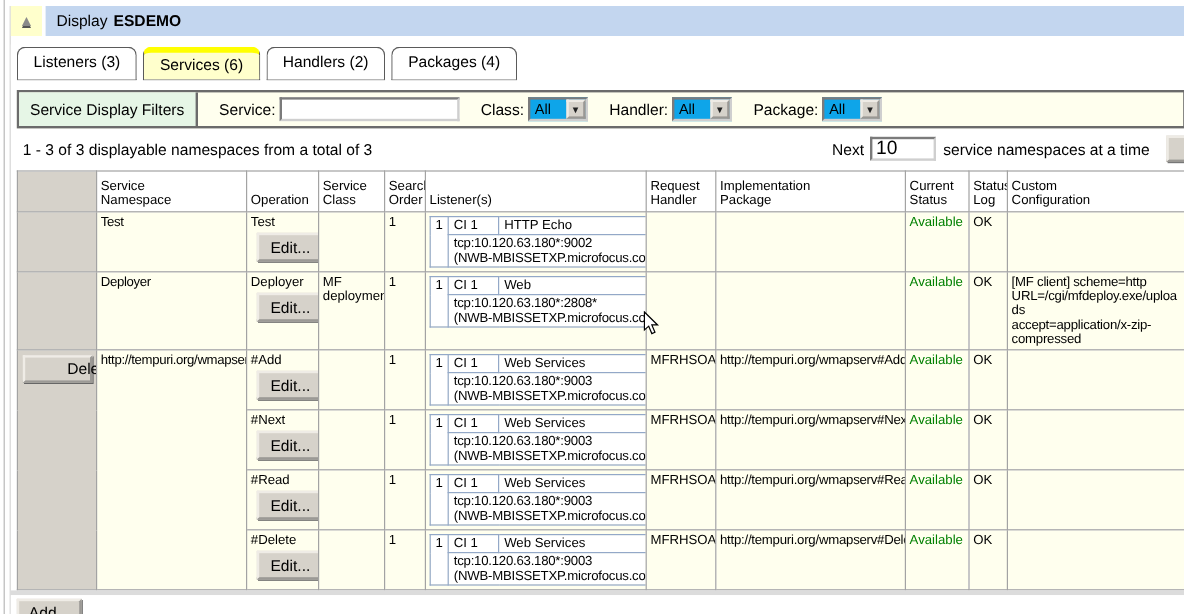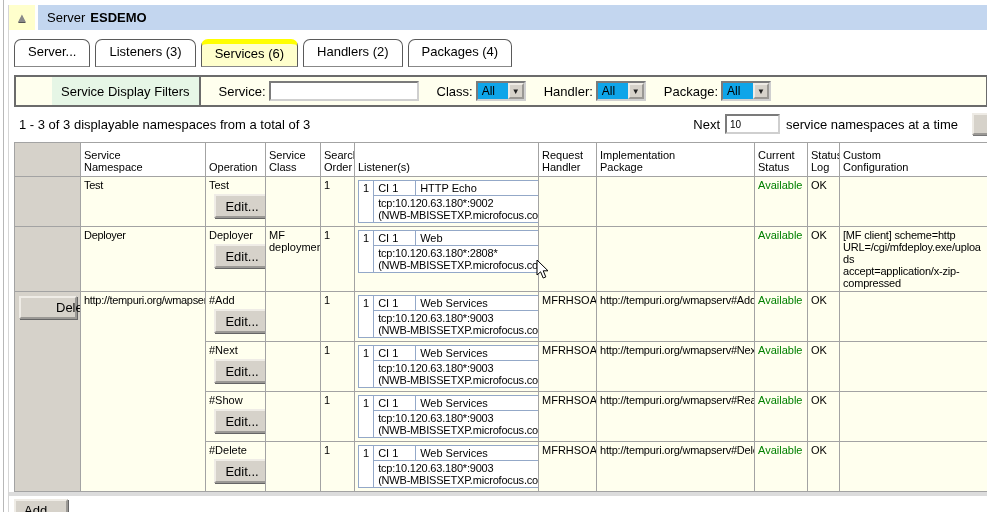--- a/index.html
+++ b/index.html
@@ -23,23 +23,23 @@
     background: #fff; }
   .tab { height: 28px; line-height: 24px; padding: 0 13px; background: #fff;
     border: 1px solid #5a5a5a; border-radius: 7px 7px 0 0; font-size: 13px;
     cursor: pointer; border-bottom: 1px solid #888; }
   .tab.active { background: #ffffcc; border-top: 5px solid #ffff00; line-height: 20px; }
 
   
   .filterbar { margin: 8px 2px 0 5px; border: 2px solid #6b6b6b; background: #ffffee;
     display: flex; align-items: center; height: 32px; padding-right: 8px; }
   .filter-title { background: #e6f6e6; border-right: 2px solid #6b6b6b; height: 100%;
-    display: flex; align-items: center; padding: 0 9px; font-size: 13px; margin-left: 36px; }
+    display: flex; align-items: center; padding: 0 9px; font-size: 13px; }
   .flabel { font-weight: normal; font-size: 13px; margin-left: 18px; margin-right: 3px; }
-  .tinput { border: 2px inset #cfcfcf; background: #fff; height: 20px; font-size: 10px;
+  .tinput { border: 2px inset #cfcfcf; background: #fff; height: 20px; font-size: 16px;
     font-family: "Liberation Sans", sans-serif; padding: 0 3px; }
   .svc-input { width: 150px; }
   .fselect { display: inline-flex; border: 2px inset #cfcfcf; background: #0ea5e9; height: 20px;
     align-items: center; cursor: default; }
   .fsel-text { font-size: 12px; padding: 0 4px; min-width: 30px; }
   .fsel-btn { width: 16px; height: 16px; background: #d6d2ca; border: 2px outset #eeebe5;
     font-size: 8px; color: #222; display: flex; align-items: center; justify-content: center; }
 
   
   .inforow { display: flex; align-items: center; height: 30px; margin: 2px 2px 0 5px;
@@ -96,27 +96,26 @@
 <body>
 
 <div class="page">
   <div class="page-inner">
 
     <div class="hdr">
       <div class="hdr-corner">
         <span class="tri-up">▲</span>
       </div>
       <div class="hdr-bar">
-        <span>Server</span>
+        <span>Display</span>
         <b>ESDEMO</b>
       </div>
     </div>
 
     <div class="tabs">
-        <div class="tab">Server...</div>
         <div class="tab">Listeners (3)</div>
         <div class="tab active">Services (6)</div>
         <div class="tab">Handlers (2)</div>
         <div class="tab">Packages (4)</div>
       </div>
 
     <div class="filterbar">
       <div class="filter-title">Service Display Filters</div>
       <span class="flabel">Service:</span>
       <input class="tinput svc-input" value="" style="">
@@ -307,21 +306,21 @@
       </table>
     </td>
     <td>MFRHSOAP</td>
     <td class="impl-cell">http://tempuri.org/wmapserv#Next</td>
     <td class="status-cell">Available</td>
     <td>OK</td>
     <td class="custom-cell"></td>
   </tr>
           <tr class="svc-row">
     <td class="op-cell">
-      <div class="op-name">#Show</div>
+      <div class="op-name">#Read</div>
       <button class="win-btn edit-btn">Edit...</button>
     </td>
     <td class="class-cell"></td>
     <td class="order-cell">1</td>
     <td class="listener-cell">
       <table class="ltab">
         <tbody>
           <tr>
             <td class="l-seq" rowspan="2">1</td>
             <td class="l-comm">CI 1</td>

